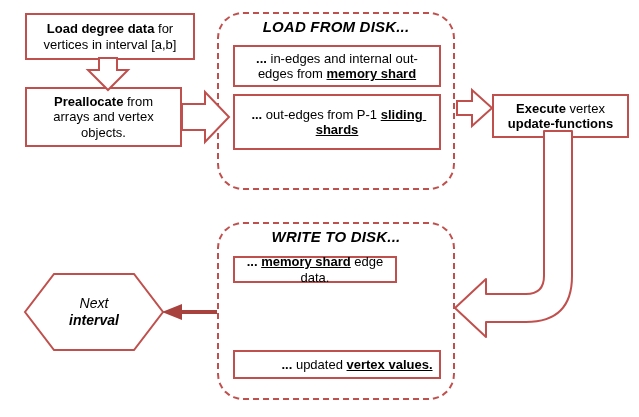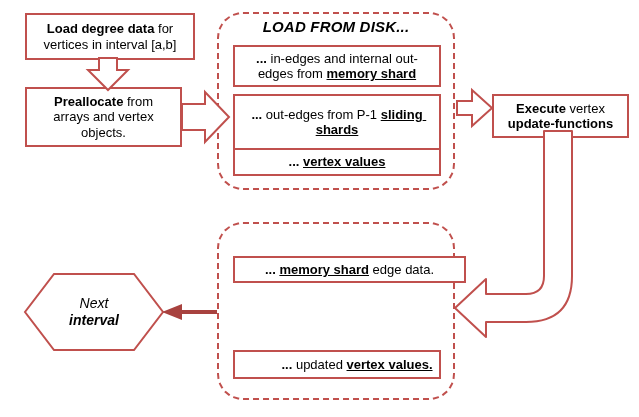--- a/index.html
+++ b/index.html
@@ -61,20 +61,21 @@
 </style>
 </head>
 <body>
 
 <div id="canvas">
 
   <div class="dashbox" style="left:217px;top:12px;width:238px;height:178px;"></div>
   <div class="dashtitle" style="left:217px;top:18px;width:238px;">LOAD FROM DISK...</div>
 
   <div class="dashbox" style="left:217px;top:222px;width:238px;height:178px;"></div>
+  <div class="dashtitle" style="left:217px;top:228px;width:238px;">WRITE TO DISK...</div>
 
   <div class="box" style="left:25px;top:13px;width:170px;height:47px;">
     <div class="inner">
       <span style="font-weight:bold;">Load degree data</span><span> for</span><br>
       <span>vertices in interval [a,b]</span>
     </div>
   </div>
 
   <div class="box" style="left:25px;top:87px;width:157px;height:60px;">
     <div class="inner">
@@ -92,25 +93,22 @@
   </div>
 
   <div class="box" style="left:233px;top:45px;width:208px;height:42px;">
     <div class="inner seg"><b style="white-space: pre-wrap;">... </b><span style="white-space: pre-wrap;">in-edges and internal out-edges from </span><u style="white-space: pre-wrap;">memory shard</u></div>
   </div>
 
   <div class="box" style="left:233px;top:94px;width:208px;height:56px;">
     <div class="inner seg"><b style="white-space: pre-wrap;">... </b><span style="white-space: pre-wrap;">out-edges from P-1 </span><u style="white-space: pre-wrap;">sliding shards</u></div>
   </div>
 
-  <div class="box" style="left:233px;top:148px;width:208px;height:28px;">
-    <div class="inner seg"><b style="white-space: pre-wrap;">... </b><u style="white-space: pre-wrap;">vertex values</u></div>
-  </div>
 
-  <div class="box" style="left:233px;top:256px;width:233px;height:27px;">
+  <div class="box" style="left:233px;top:256px;width:164px;height:27px;">
     <div class="inner seg"><b style="white-space: pre-wrap;">... </b><u style="white-space: pre-wrap;">memory shard</u><span style="white-space: pre-wrap;"> edge data.</span></div>
   </div>
 
 
   <div class="box" style="left:233px;top:350px;width:208px;height:29px;padding-left:40px;">
     <div class="inner seg"><b style="white-space: pre-wrap;">... </b><span style="white-space: pre-wrap;">updated </span><u style="white-space: pre-wrap;">vertex values.</u></div>
   </div>
 
   <div class="hex" style="left:24px;top:273px;width:140px;height:78px;">
     <div class="hexlabel">

